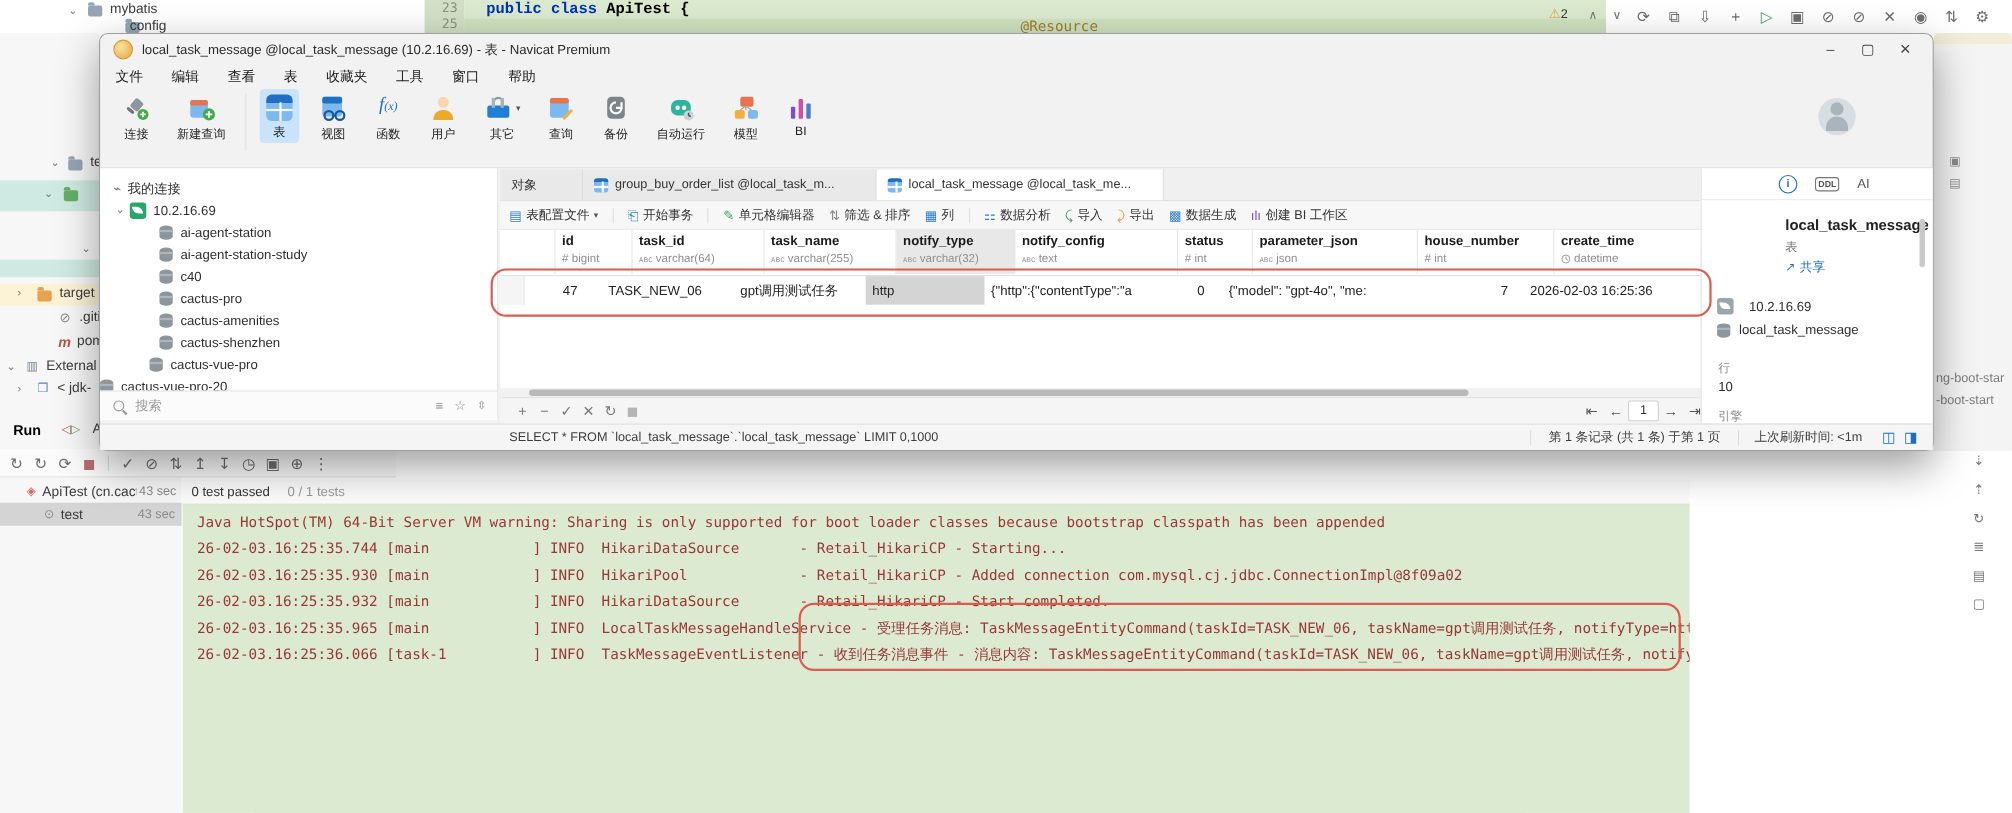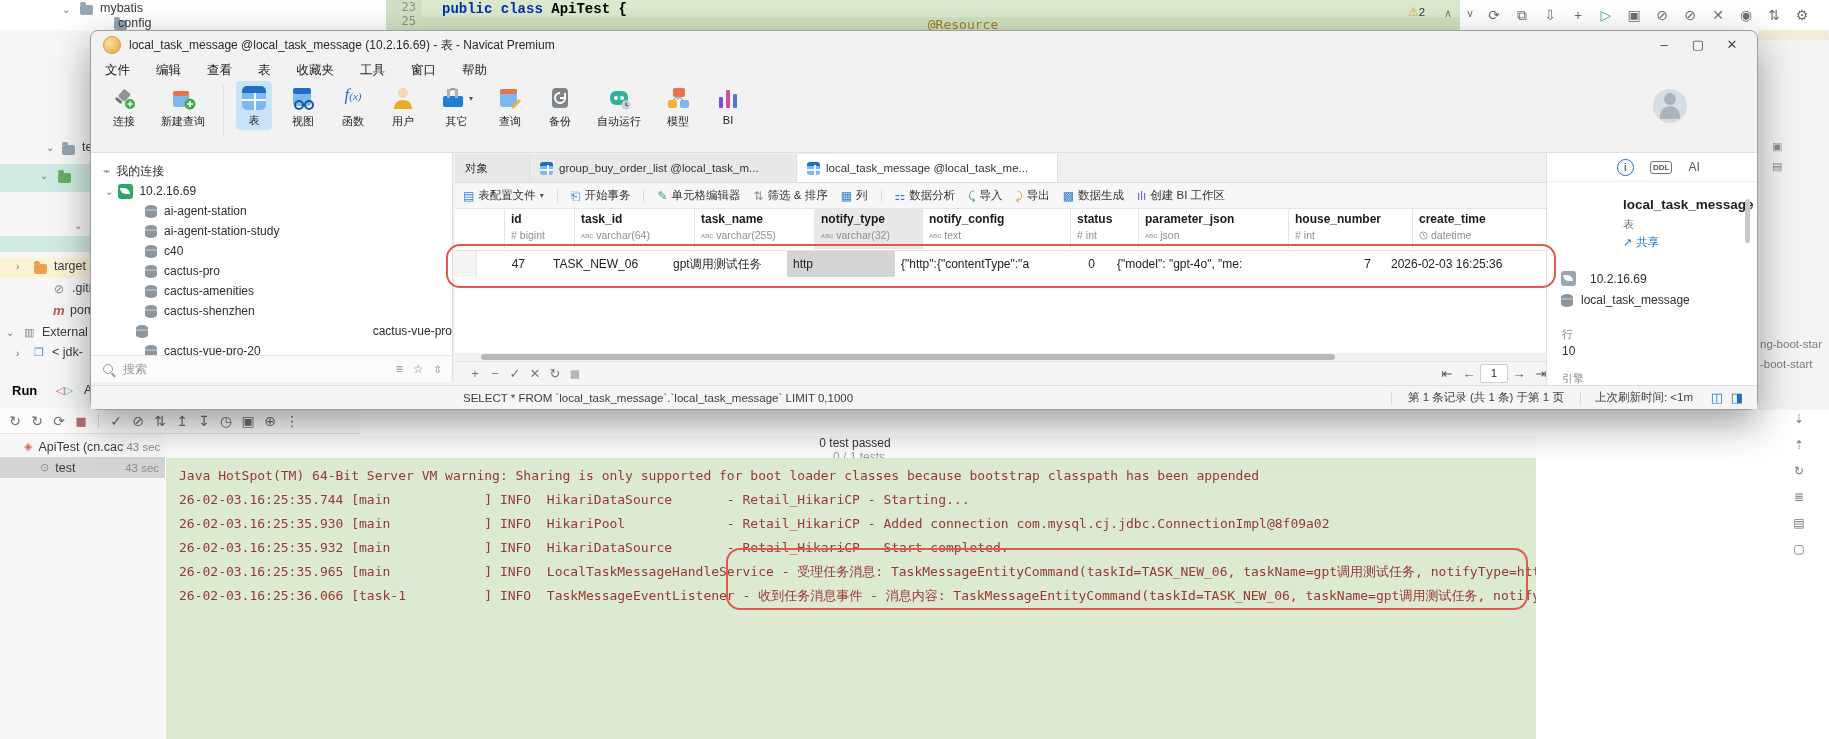--- a/index.html
+++ b/index.html
@@ -191,21 +191,21 @@
     <span style="margin-left:24px;color:#d66a5a;font-size:11px;">◈</span>
     <span class="treetxt clip" style="margin-left:6px;width:86px;">ApiTest (cn.cact</span>
     <span class="timegray" style="margin-left:2px;">43 sec</span>
   </div>
   <div class="abs row sel-gray" style="left:0;top:457px;width:165px;height:21px;">
     <span style="margin-left:40px;color:#8a8a8a;font-size:11px;">⊙</span>
     <span class="treetxt" style="margin-left:6px;width:70px;">test</span>
     <span class="timegray">43 sec</span>
   </div>
 
-  <div class="abs row" style="left:166px;top:436px;width:1370px;height:22px;background:#fbfbfb;border-bottom:1px solid #e7e7e7;flex-direction:column;">
+  <div class="abs row" style="left:166px;top:436px;width:1370px;height:22px;background:#fbfbfb;border-bottom:1px solid #e7e7e7;">
     <span style="margin-left:8px;font-size:12px;color:#333;">0 test passed</span>
     <span style="margin-left:16px;font-size:12px;color:#999;">0 / 1 tests</span>
   </div>
 
   <div class="abs console clip" style="left:166px;top:458px;width:1370px;height:281px;">
     <pre><span>Java HotSpot(TM) 64-Bit Server VM warning: Sharing is only supported for boot loader classes because bootstrap classpath has been appended</span>
 <span>26-02-03.16:25:35.744 [main            ] INFO  HikariDataSource       - Retail_HikariCP - Starting...</span>
 <span>26-02-03.16:25:35.930 [main            ] INFO  HikariPool             - Retail_HikariCP - Added connection com.mysql.cj.jdbc.ConnectionImpl@8f09a02</span>
 <span>26-02-03.16:25:35.932 [main            ] INFO  HikariDataSource       - Retail_HikariCP - Start completed.</span>
 <span>26-02-03.16:25:35.965 [main            ] INFO  LocalTaskMessageHandleService - 受理任务消息: TaskMessageEntityCommand(taskId=TASK_NEW_06, taskName=gpt调用测试任务, notifyType=http,</span>
@@ -385,26 +385,26 @@
         <div class="sb-row" style="padding-left:54px;">
           <span class="dbico"></span>
           <span>cactus-amenities</span>
         </div>
 
         <div class="sb-row" style="padding-left:54px;">
           <span class="dbico"></span>
           <span>cactus-shenzhen</span>
         </div>
 
-        <div class="sb-row" style="padding-left:45px;justify-content:space-between;">
+        <div class="sb-row" style="padding-left:45px;">
           <span class="dbico"></span>
           <span>cactus-vue-pro</span>
         </div>
 
-        <div class="sb-row" style="padding-left:54px;">
+        <div class="sb-row" style="">
           <span class="dbico"></span>
           <span>cactus-vue-pro-20</span>
         </div>
       </div>
 
       <div class="abs row" style="left:0;top:202px;width:361px;height:26px;border-top:1px solid #e5e5e5;background:#fbfbfb;">
         <span class="mag" style="margin-left:12px;"></span>
         <span style="margin-left:10px;color:#9a9a9a;">搜索</span>
         <span style="flex:1;"></span>
         <span style="color:#8a8a8a;font-size:12px;margin-right:10px;">≡</span>

